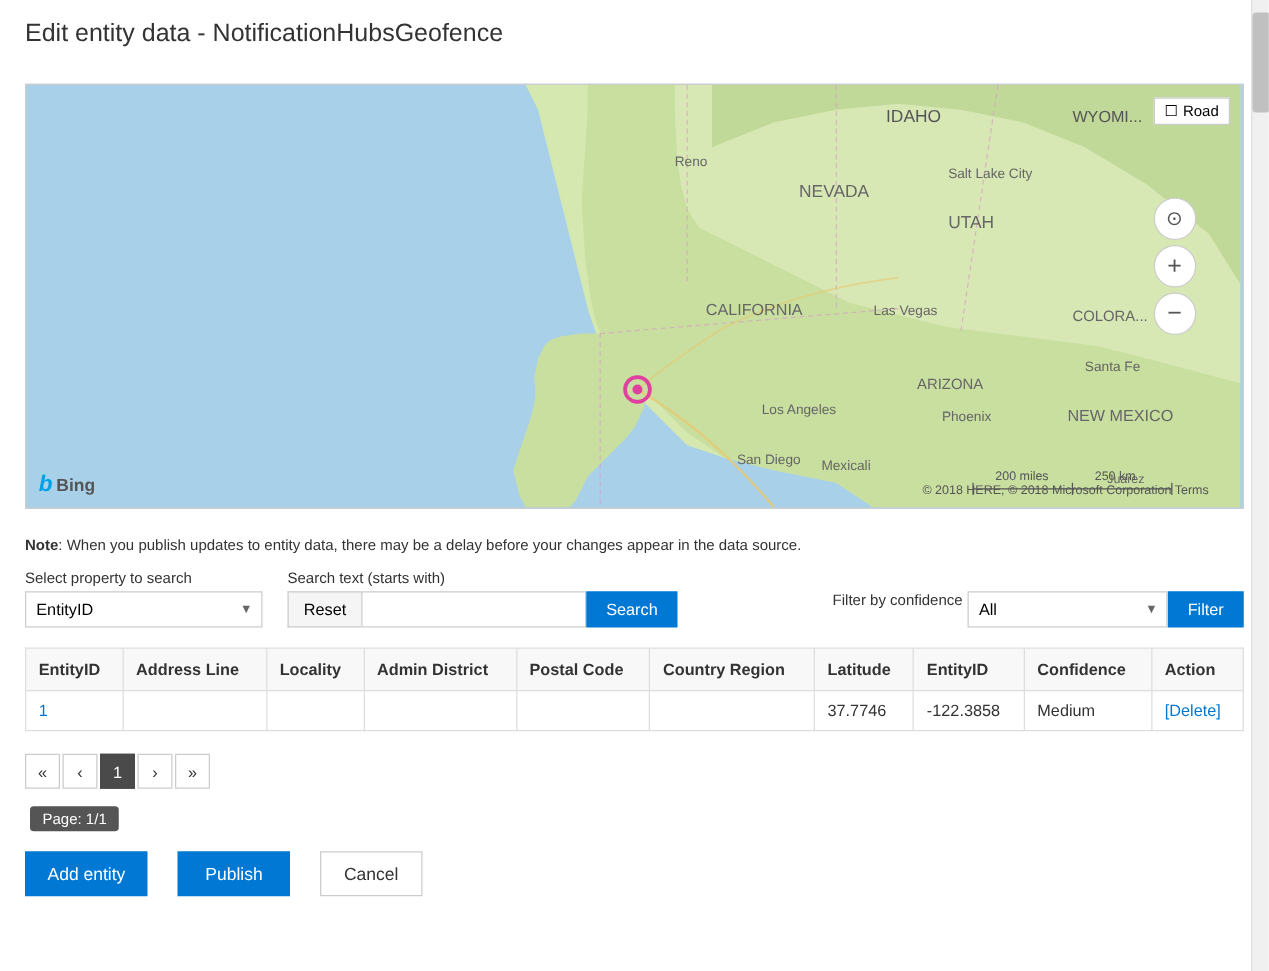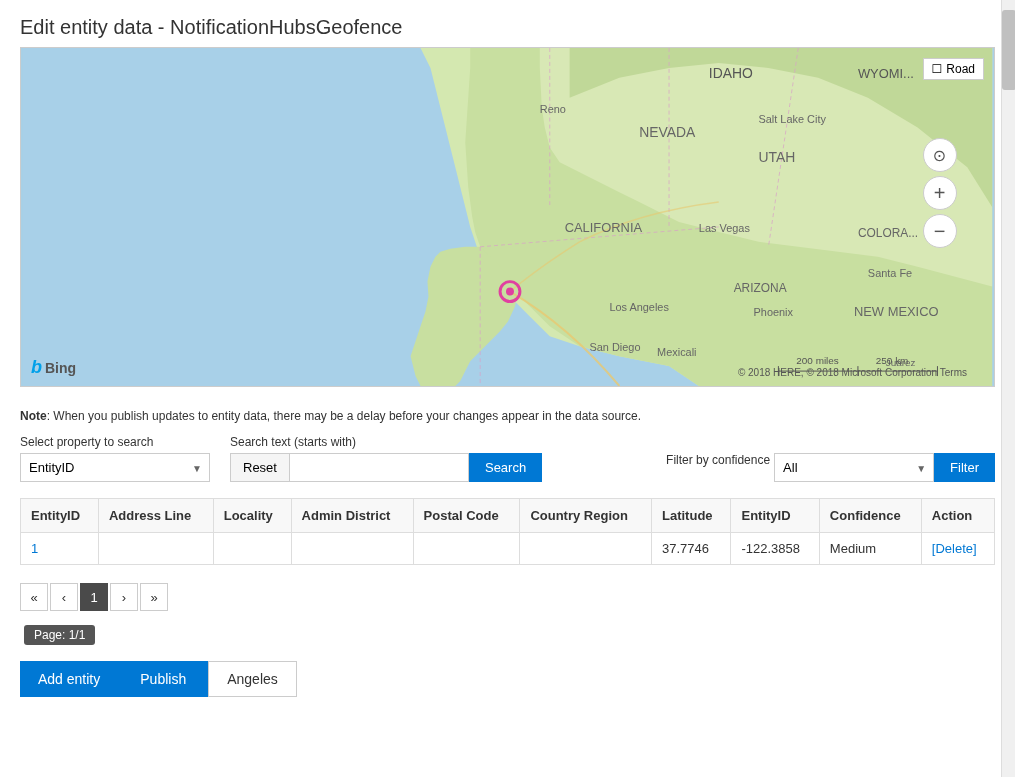--- a/index.html
+++ b/index.html
@@ -16,21 +16,21 @@
       width: 1015px;
       min-height: 777px;
       background: #fff;
       padding: 16px 20px 16px 20px;
       position: relative;
     }
     .page-title {
       font-size: 20px;
       font-weight: 400;
       color: #333;
-      margin-bottom: 8px;
+      margin-bottom: 28px;
     }
     
     .map-container {
       width: 100%;
       height: 340px;
       border: 1px solid #ccc;
       position: relative;
       overflow: hidden;
       margin-bottom: 22px;
       background: #a8d0e6;
@@ -274,21 +274,21 @@
       background: #555;
       color: #fff;
       padding: 3px 10px;
       border-radius: 3px;
       font-size: 12px;
       margin-left: 4px;
     }
     
     .bottom-row {
       display: flex;
-      gap: 0;
+      gap: 24px;
       margin-top: 16px;
     }
     .add-entity-btn {
       background: #0078d4;
       color: #fff;
       border: none;
       padding: 9px 18px;
       font-size: 14px;
       cursor: pointer;
     }
@@ -500,19 +500,19 @@
     <button class="page-btn">›</button>
     <button class="page-btn">»</button>
   </div>
   <div>
     <span class="page-info">Page: 1/1</span>
   </div>
 
   <div class="bottom-row">
     <button class="add-entity-btn">Add entity</button>
     <button class="publish-btn">Publish</button>
-    <button class="cancel-btn">Angeles</button>
+    <button class="cancel-btn">Cancel</button>
   </div>
 
   <div class="scrollbar-area">
     <div class="scrollbar-thumb"></div>
   </div>
 </div>
 
 </body></html>

